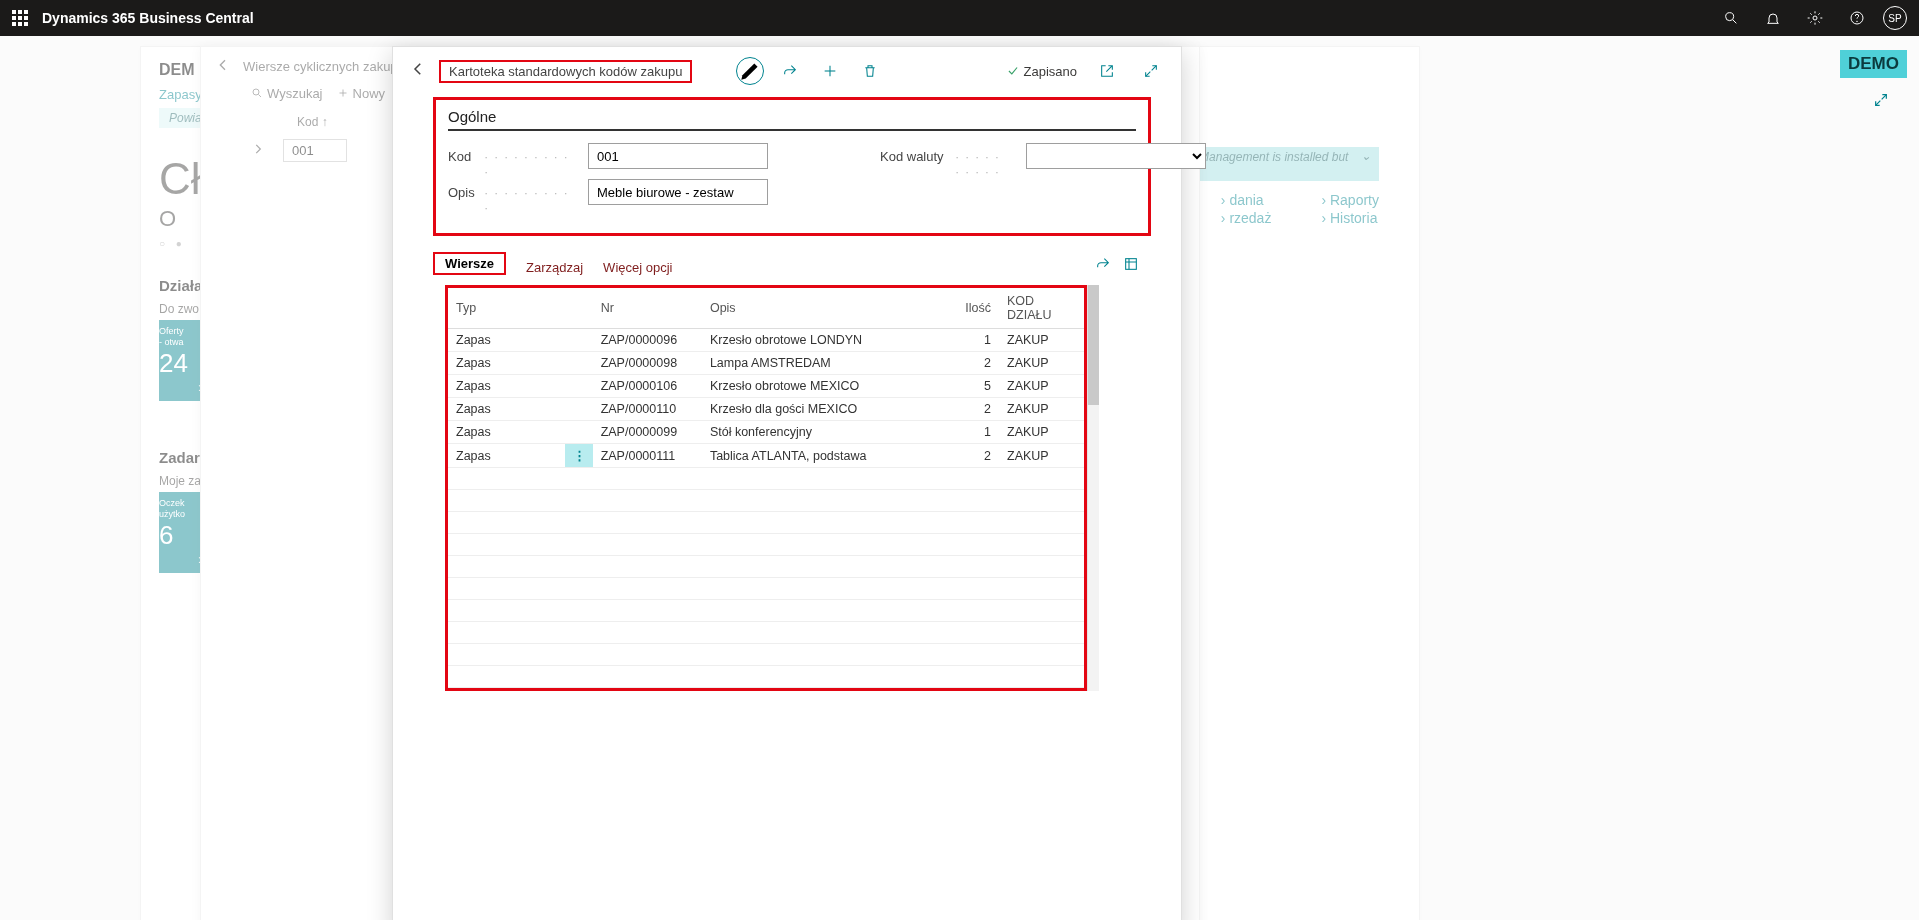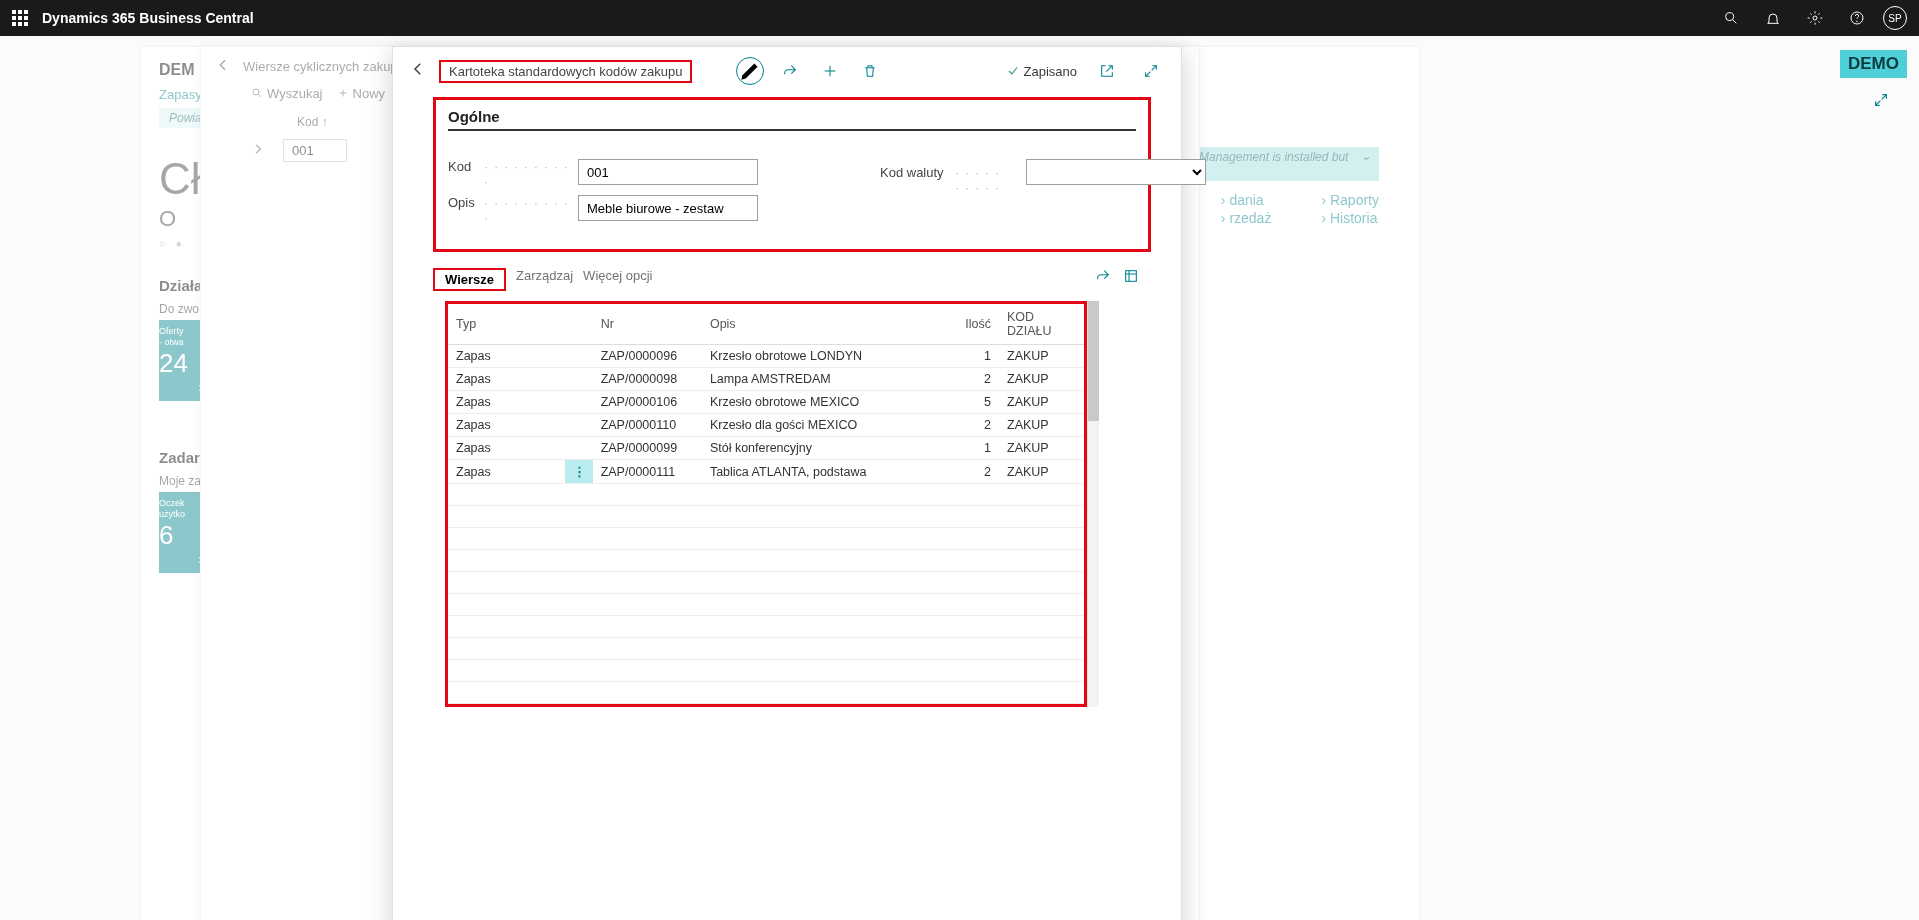--- a/index.html
+++ b/index.html
@@ -92,35 +92,35 @@
   .tb-edit-circle{ border:1.5px solid var(--teal); border-radius:50%; width:28px; height:28px; display:flex; align-items:center; justify-content:center; }
   .tb-right { margin-left:auto; display:flex; align-items:center; gap:16px; }
   .tb-saved { font-size:13px; color:#3b3a39; display:flex; align-items:center; gap:4px; }
   .tb-saved svg{width:14px;height:14px;stroke:#38a169;fill:none;stroke-width:2;}
 
   .card-title { font-size:30px; font-weight:300; color:#2b2b2b; padding:2px 30px 14px 40px; }
 
   .red-box { border:3px solid var(--red-hl); }
 
   .gen-block { margin:6px 30px 0 40px; padding:8px 12px 18px; }
-  .gen-head  { font-size:15px; font-weight:700; color:#222; border-bottom:2px solid #333; padding-bottom:4px; margin-bottom:28px; }
-  .gen-row   { display:flex; margin-bottom:10px; }
+  .gen-head  { font-size:15px; font-weight:400; color:#222; border-bottom:2px solid #333; padding-bottom:4px; margin-bottom:12px; }
+  .gen-row   { display:flex; align-items:center; gap:10px; margin-bottom:10px; }
   .gen-row label { width:130px; font-size:13px; color:#444; position:relative; }
   .gen-row label::after{content:" · · · · · · · · · ·"; color:#bbb; letter-spacing:1px; position:absolute; left:36px; top:0;}
   .gen-row.kw label::after{ left:75px; }
   .gen-row input, .gen-row select { height:26px; border:1px solid #9e9e9e; padding:0 8px; font-size:13px; }
   .gen-row input { width:180px; }
   .gen-row select{ width:180px; background:#fff; }
   .gen-right { position:absolute; left:432px; top:0; display:flex; align-items:center; gap:16px; }
   .gen-wrapper{ position:relative; }
 
   
-  .lines-bar { display:flex; align-items:flex-start; gap:10px; padding:16px 42px 0 40px; font-size:13px; }
+  .lines-bar { display:flex; align-items:flex-end; gap:20px; padding:16px 42px 0 40px; font-size:13px; }
   .lines-tab { border:2px solid var(--red-hl); padding:2px 10px; font-weight:600; }
-  .lines-link{ color:#737373; cursor:pointer; }
+  .lines-link{ color:#7f1d1d; cursor:pointer; }
   .lines-right{ margin-left:auto; display:flex; gap:12px; }
   .lines-right svg{ width:16px; height:16px; stroke:var(--teal); fill:none; stroke-width:1.6; }
 
   
   .grid-wrap { margin:10px 30px 0 52px; }
   .grid-box  { border:3px solid var(--red-hl); }
   table.grid { border-collapse:collapse; width:636px; font-size:12.5px; color:#333; }
   table.grid th { text-align:left; font-weight:400; color:#555; padding:6px 8px; border-bottom:1px solid #ddd; background:#fff;}
   table.grid th.qty, table.grid td.qty { text-align:right; width:54px; }
   table.grid td { padding:4px 8px; border-bottom:1px solid #eee; height:22px; }

